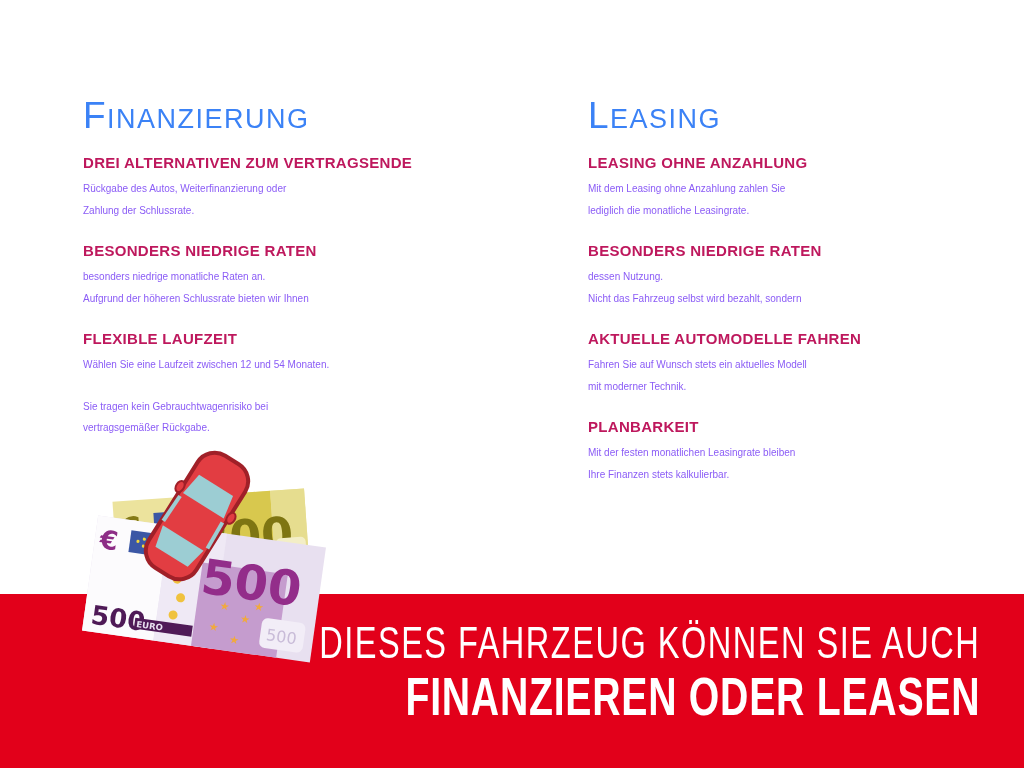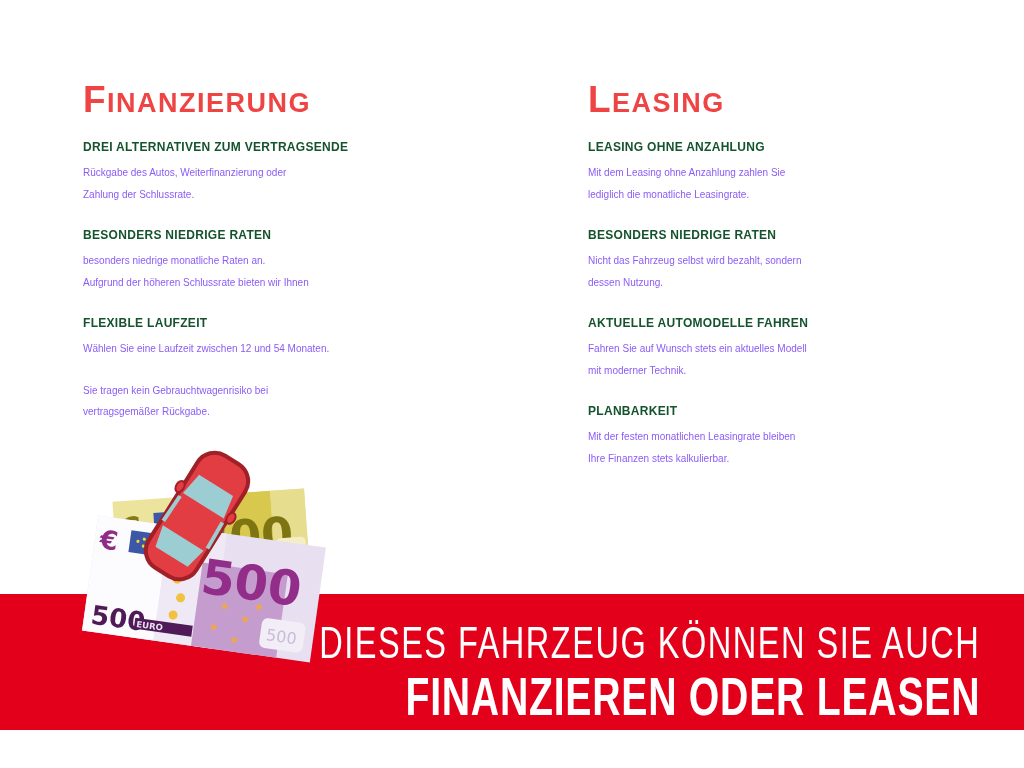--- a/index.html
+++ b/index.html
@@ -7,35 +7,35 @@
     position:relative; width:1024px; height:768px; background:#ffffff;
     overflow:hidden; font-family:"Liberation Sans", sans-serif; color:#1d1d1b;
   }
 
   
   .col { position:absolute; top:84px; }
   .col-1 { left:83px;  width:445px; }
   .col-2 { left:588px; width:420px; }
 
   .col-heading {
-    color:#ef4444; font-weight:bold; font-size:27px; line-height:32px;
-    letter-spacing:1.5px; text-transform:uppercase; margin:0 0 18px 0;
+    color:#3b82f6; font-weight:normal; font-size:27px; line-height:32px;
+    letter-spacing:1.5px; text-transform:uppercase; margin:16px 0 18px 0;
   }
   .col-heading::first-letter { font-size:37px; }
 
   .section { margin-bottom:20px; }
   .section-title {
-    font-size:12px; font-weight:bold; line-height:20px;
-    letter-spacing:0.3px; color:#14532d; margin:0 0 5px 0;
+    font-size:15px; font-weight:bold; line-height:20px;
+    letter-spacing:0.3px; color:#be185d; margin:0 0 5px 0;
   }
   .section-body { font-size:10px; line-height:21.5px; color:#8b5cf6; }
 
   
   .banner {
-    position:absolute; left:0; top:594px; width:1024px; height:136px;
+    position:absolute; left:0; top:594px; width:1024px; height:174px;
     background:#e2001a; z-index:1;
   }
   .banner-text { position:absolute; top:26px; right:44px; text-align:right; color:#ffffff; }
   .banner-line1 {
     font-size:44px; line-height:46px; font-weight:400; letter-spacing:2px;
     transform:scaleX(0.74); transform-origin:100% 50%; white-space:nowrap;
   }
   .banner-line2 {
     font-size:53px; line-height:54px; font-weight:bold; letter-spacing:1px;
     transform:scaleX(0.74); transform-origin:100% 50%; white-space:nowrap; margin-top:4px;
@@ -91,22 +91,22 @@
       <div class="section-title">LEASING OHNE ANZAHLUNG</div>
       <div class="section-body">
         <div>Mit dem Leasing ohne Anzahlung zahlen Sie</div>
         <div>lediglich die monatliche Leasingrate.</div>
       </div>
     </div>
 
     <div class="section">
       <div class="section-title">BESONDERS NIEDRIGE RATEN</div>
       <div class="section-body">
+        <div>dessen Nutzung.</div>
         <div>Nicht das Fahrzeug selbst wird bezahlt, sondern</div>
-        <div>dessen Nutzung.</div>
       </div>
     </div>
 
     <div class="section">
       <div class="section-title">AKTUELLE AUTOMODELLE FAHREN</div>
       <div class="section-body">
         <div>Fahren Sie auf Wunsch stets ein aktuelles Modell</div>
         <div>mit moderner Technik.</div>
       </div>
     </div>

